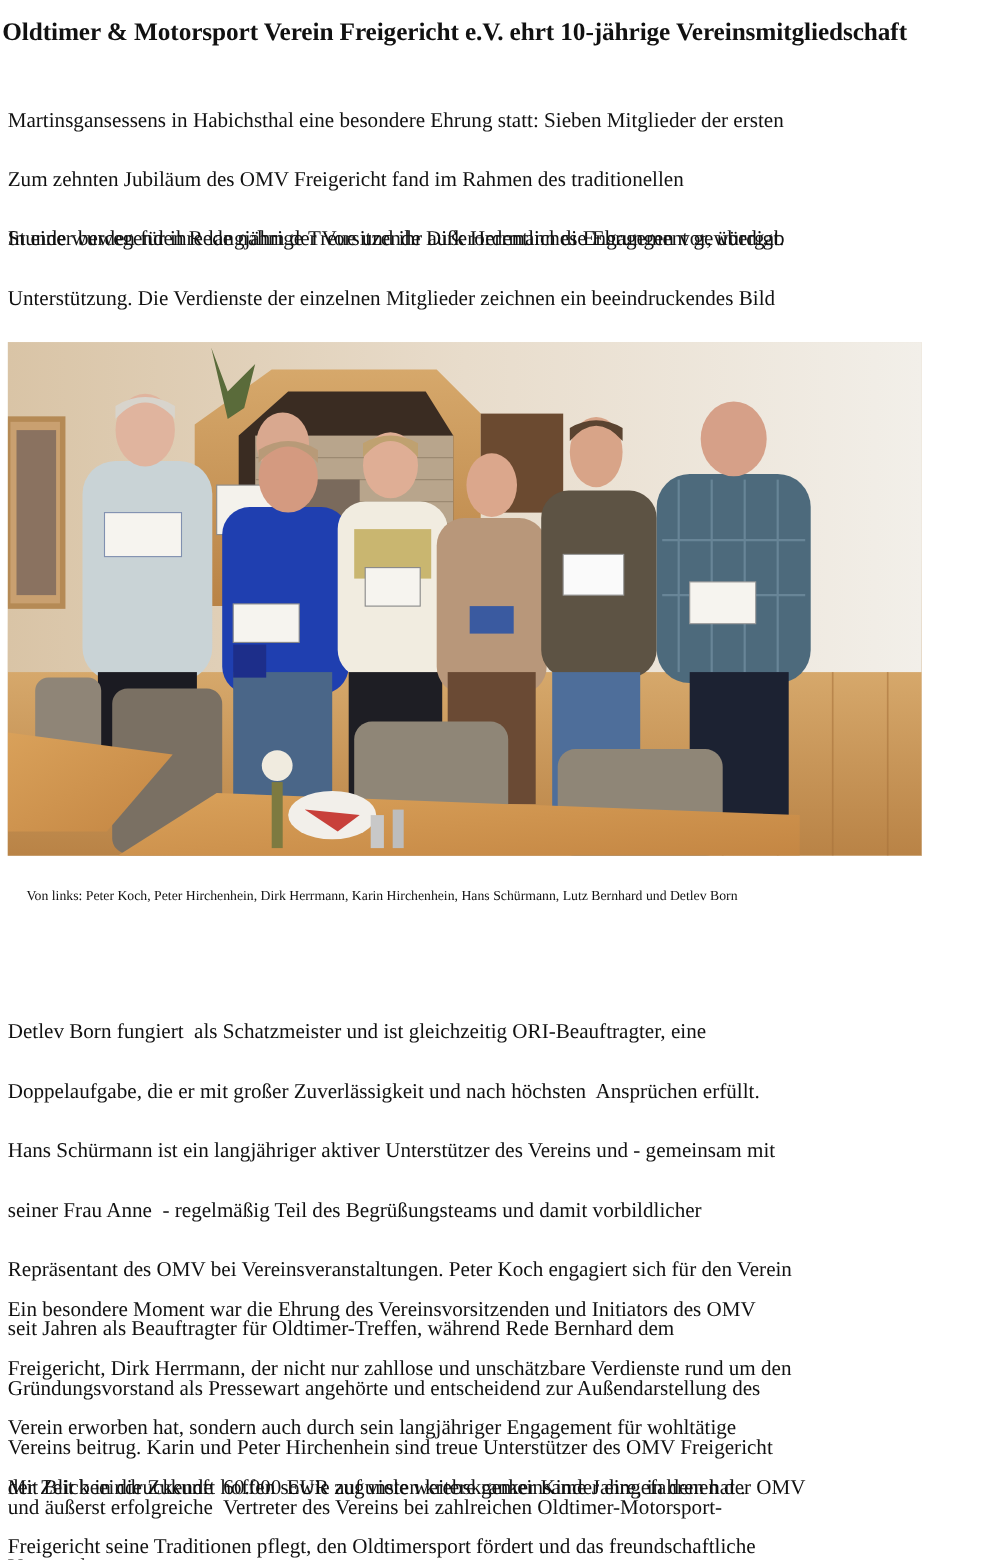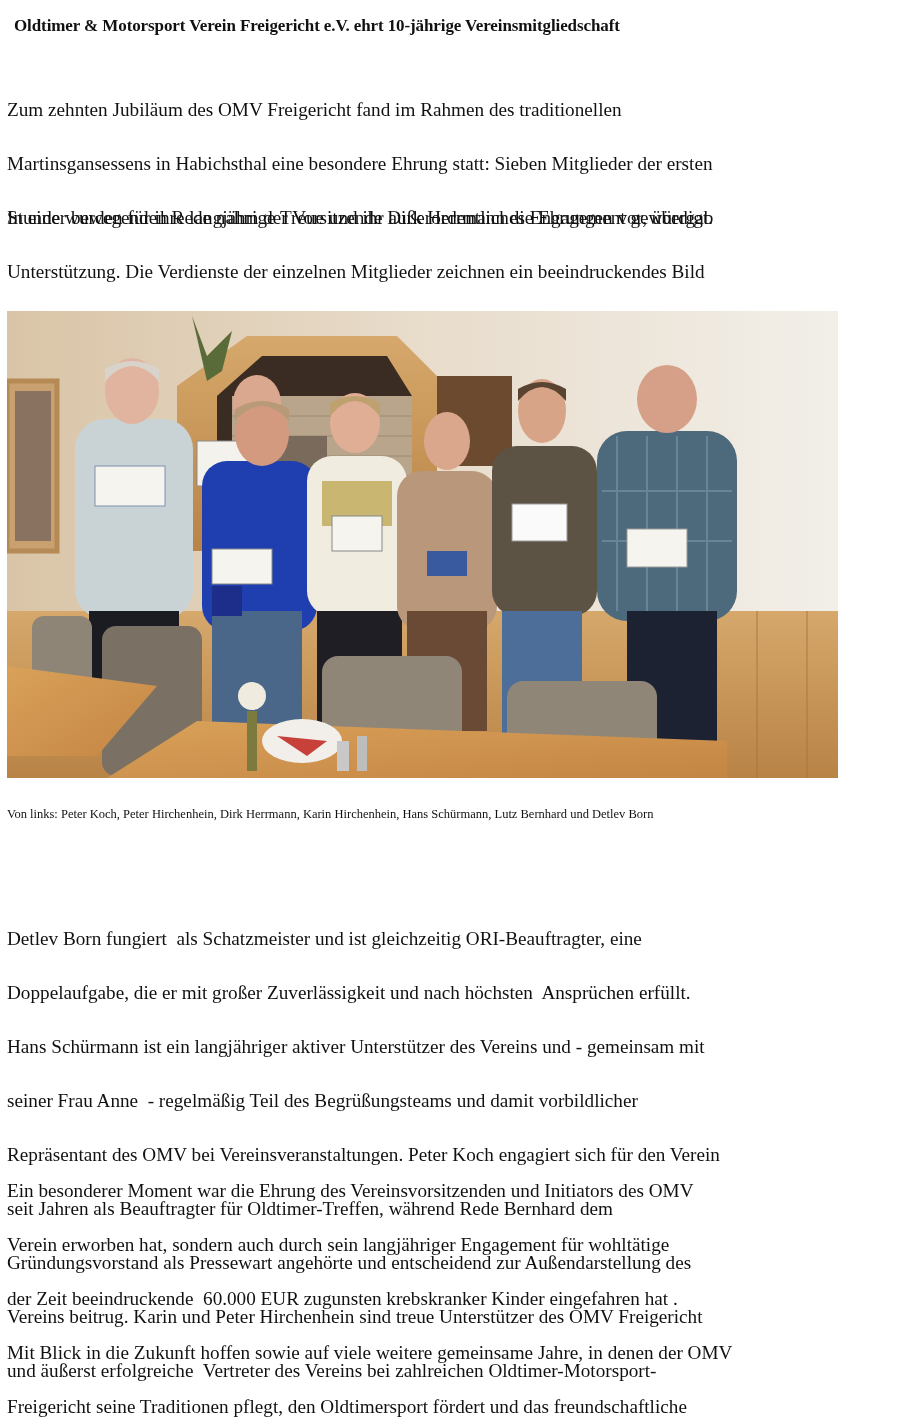--- a/index.html
+++ b/index.html
@@ -2,48 +2,48 @@
 <html><head>
   <meta charset="utf-8">
   <style>
     html, body { margin: 0; padding: 0; background: #ffffff; }
     body {
       width: 906px; height: 1418px; position: relative; overflow: hidden;
       font-family: "Liberation Serif", "DejaVu Serif", serif;
       color: #111111;
     }
     .title {
-      position: absolute; left: 14px; top: 16px;
-      font-size: 17px; font-weight: bold; letter-spacing: -0.1px;
+      position: absolute; left: 2px; top: 16px;
+      font-size: 23px; font-weight: bold; letter-spacing: -0.1px;
       margin: 0;
     }
     .para {
       position: absolute; left: 7px; width: 892px;
       font-size: 19.2px; line-height: 27px; margin: 0;
       white-space: pre-line;
     }
     .para .line { display: block; white-space: pre; }
     .photo {
       position: absolute; left: 7px; top: 311px; width: 831px; height: 467px;
       overflow: hidden;
       background: linear-gradient(180deg, #e9dfcf 0%, #e8dccb 40%, #c9a679 70%, #b98a50 100%);
     }
     .caption {
-      position: absolute; left: 7px; top: 807px;
+      position: absolute; left: 24px; top: 807px;
       font-size: 12.5px; margin: 0; white-space: pre; text-align: right;
     }
   </style>
 </head>
 <body>
 
 <h1 class="title">Oldtimer &amp; Motorsport Verein Freigericht e.V. ehrt 10-jährige Vereinsmitgliedschaft</h1>
 
 <div class="para" style="top:69px">
+  <span class="line">Martinsgansessens in Habichsthal eine besondere Ehrung statt: Sieben Mitglieder der ersten</span>
   <span class="line">Zum zehnten Jubiläum des OMV Freigericht fand im Rahmen des traditionellen</span>
-  <span class="line">Martinsgansessens in Habichsthal eine besondere Ehrung statt: Sieben Mitglieder der ersten</span>
   <span class="line">Stunde wurden für ihre langjährige Treue und ihr außerordentliches Engagement gewürdigt.</span>
 </div>
 
 <div class="para" style="top:177px">
   <span class="line">In einer bewegenden Rede nahm der Vorsitzende Dirk Herrmann die Ehrungen vor, übergab</span>
   <span class="line">Unterstützung. Die Verdienste der einzelnen Mitglieder zeichnen ein beeindruckendes Bild</span>
   <span class="line">des ehrenamtlichen Engagements im Verein.</span>
 </div>
 
 <div class="photo" role="img" aria-label="Gruppenfoto der sieben geehrten Mitglieder mit Urkunden in einer Gaststube">
@@ -162,21 +162,22 @@
   <span class="line">seiner Frau Anne  - regelmäßig Teil des Begrüßungsteams und damit vorbildlicher</span>
   <span class="line">Repräsentant des OMV bei Vereinsveranstaltungen. Peter Koch engagiert sich für den Verein</span>
   <span class="line">seit Jahren als Beauftragter für Oldtimer-Treffen, während Rede Bernhard dem</span>
   <span class="line">Gründungsvorstand als Pressewart angehörte und entscheidend zur Außendarstellung des</span>
   <span class="line">Vereins beitrug. Karin und Peter Hirchenhein sind treue Unterstützer des OMV Freigericht</span>
   <span class="line">und äußerst erfolgreiche  Vertreter des Vereins bei zahlreichen Oldtimer-Motorsport-</span>
   <span class="line">Veranstaltungen.</span>
 </div>
 
 <div class="para" style="top:1150px">
-  <span class="line">Ein besonderer Moment war die Ehrung des Vereinsvorsitzenden und Initiators des OMV</span>
+  <span class="line">Ein besondere Moment war die Ehrung des Vereinsvorsitzenden und Initiators des OMV</span>
+  <span class="line">Freigericht, Dirk Herrmann, der nicht nur zahllose und unschätzbare Verdienste rund um den</span>
   <span class="line">Verein erworben hat, sondern auch durch sein langjähriger Engagement für wohltätige</span>
   <span class="line">der Zeit beeindruckende  60.000 EUR zugunsten krebskranker Kinder eingefahren hat .</span>
 </div>
 
 <div class="para" style="top:1312px">
   <span class="line">Mit Blick in die Zukunft hoffen sowie auf viele weitere gemeinsame Jahre, in denen der OMV</span>
   <span class="line">Freigericht seine Traditionen pflegt, den Oldtimersport fördert und das freundschaftliche</span>
   
 </div>
 

